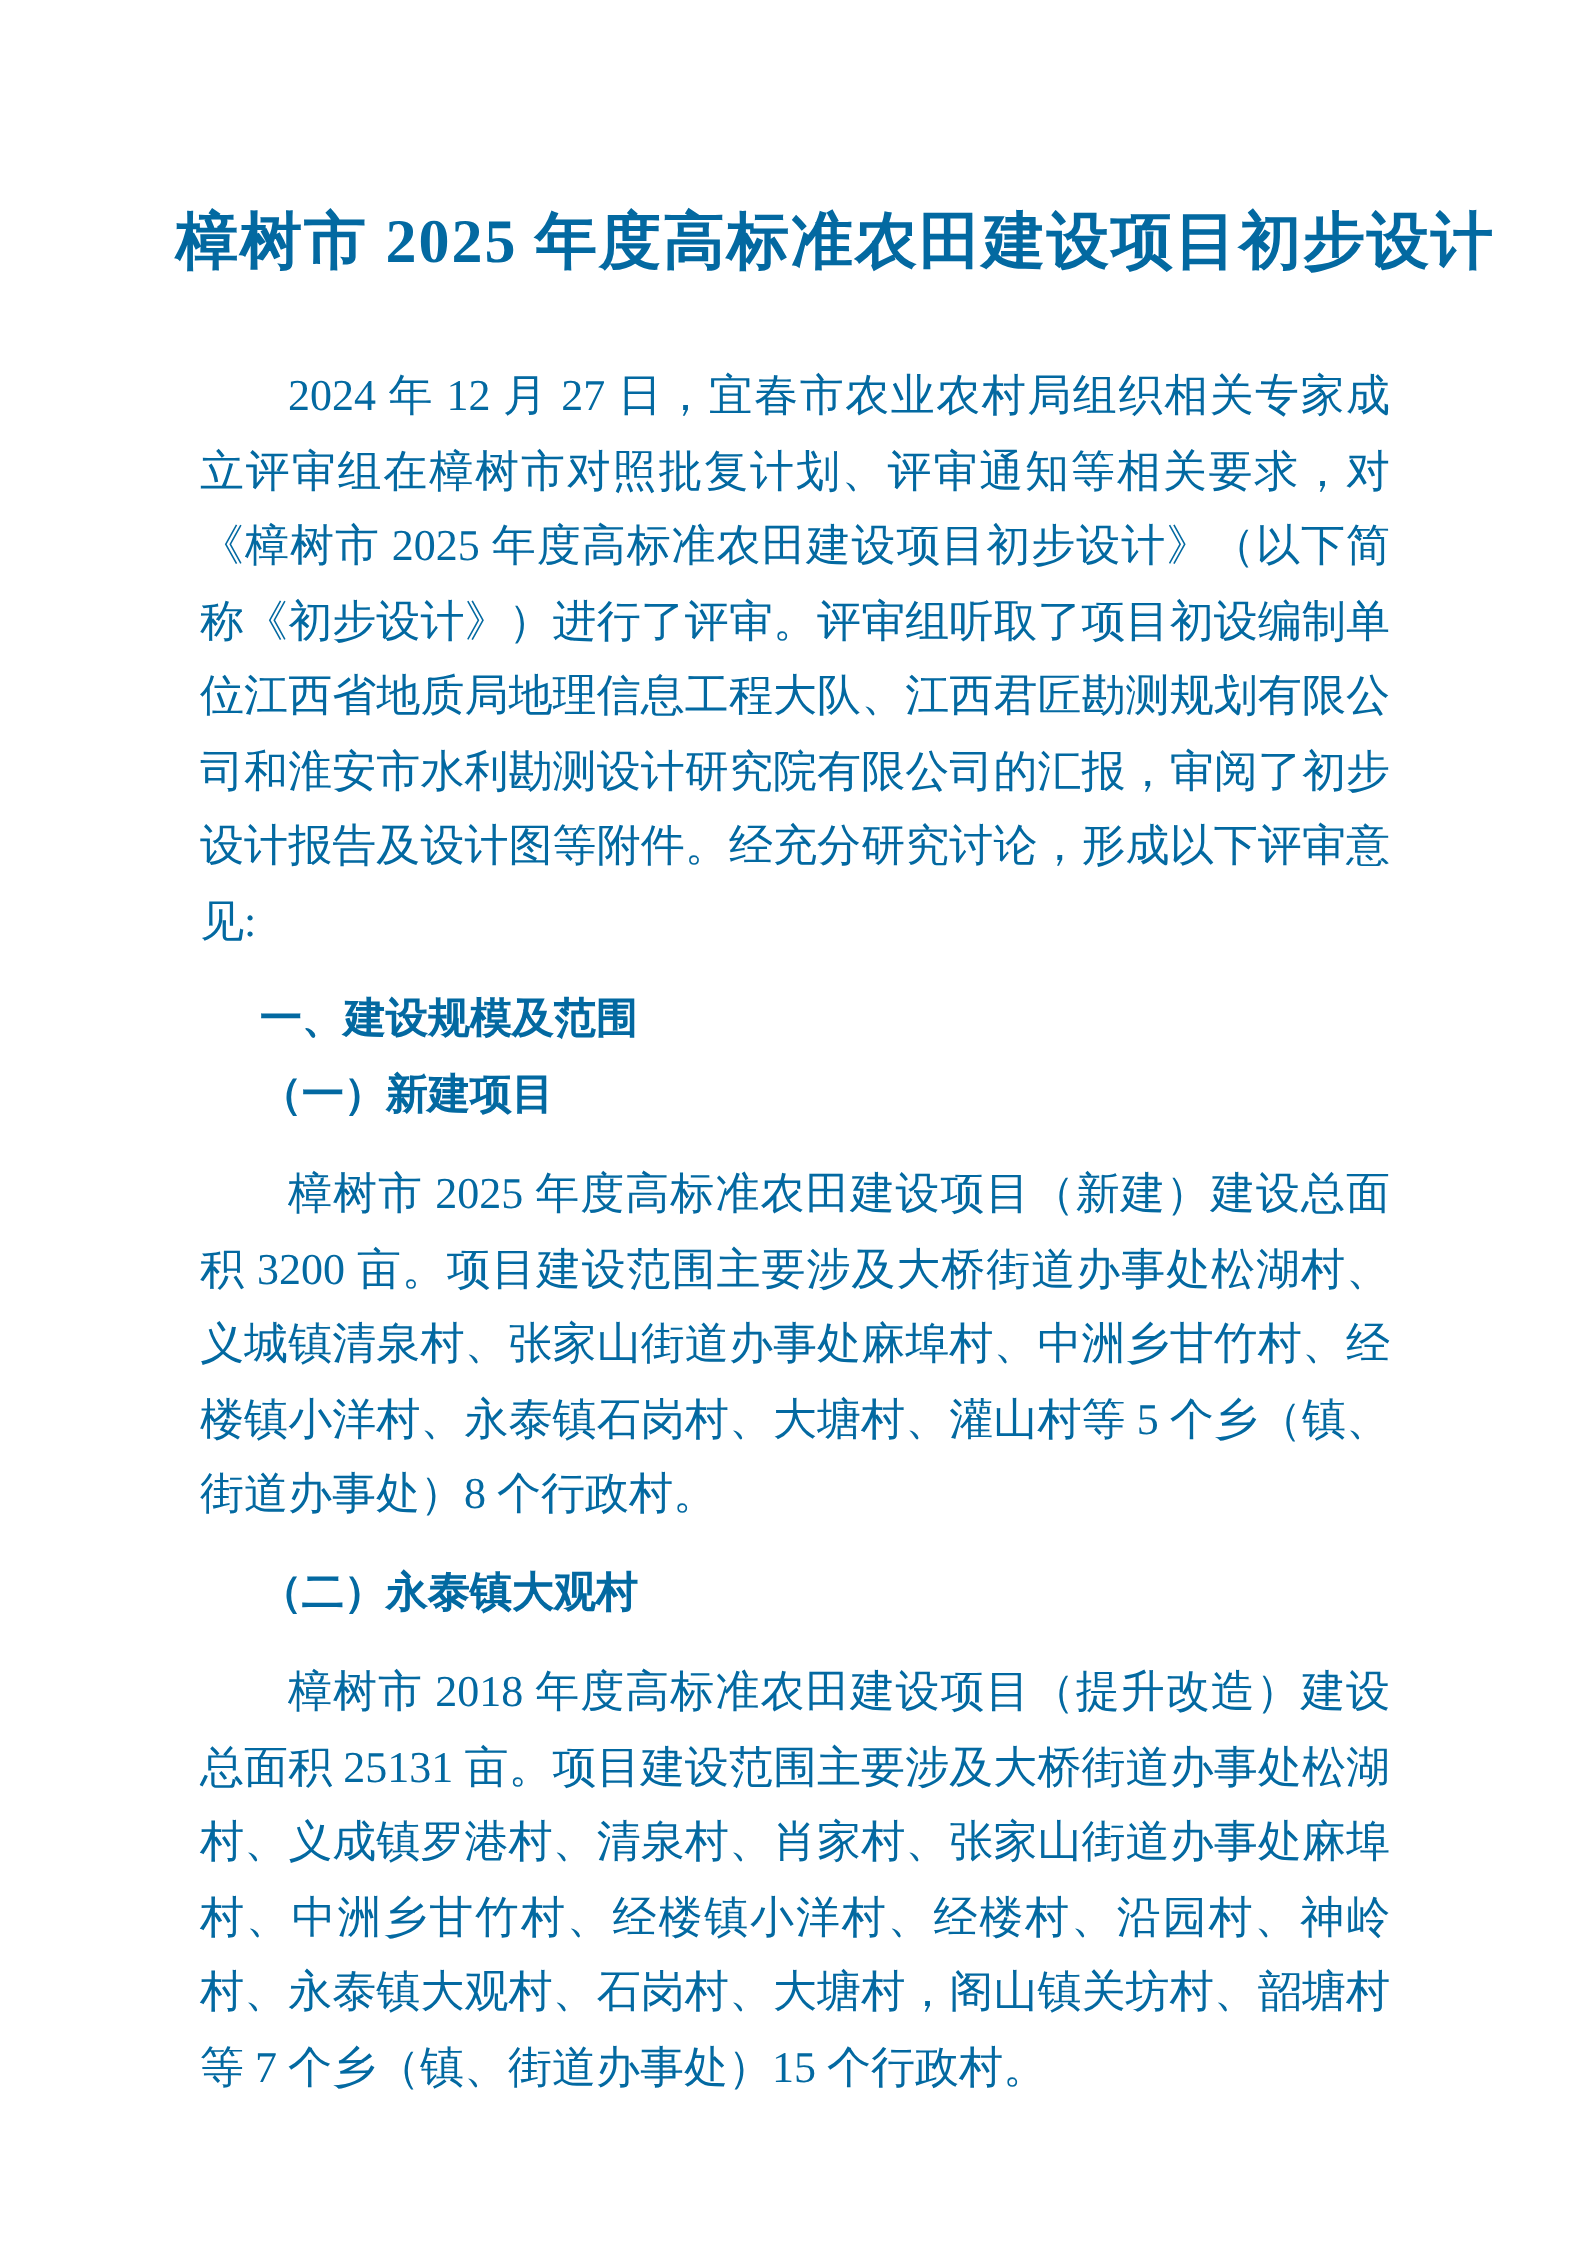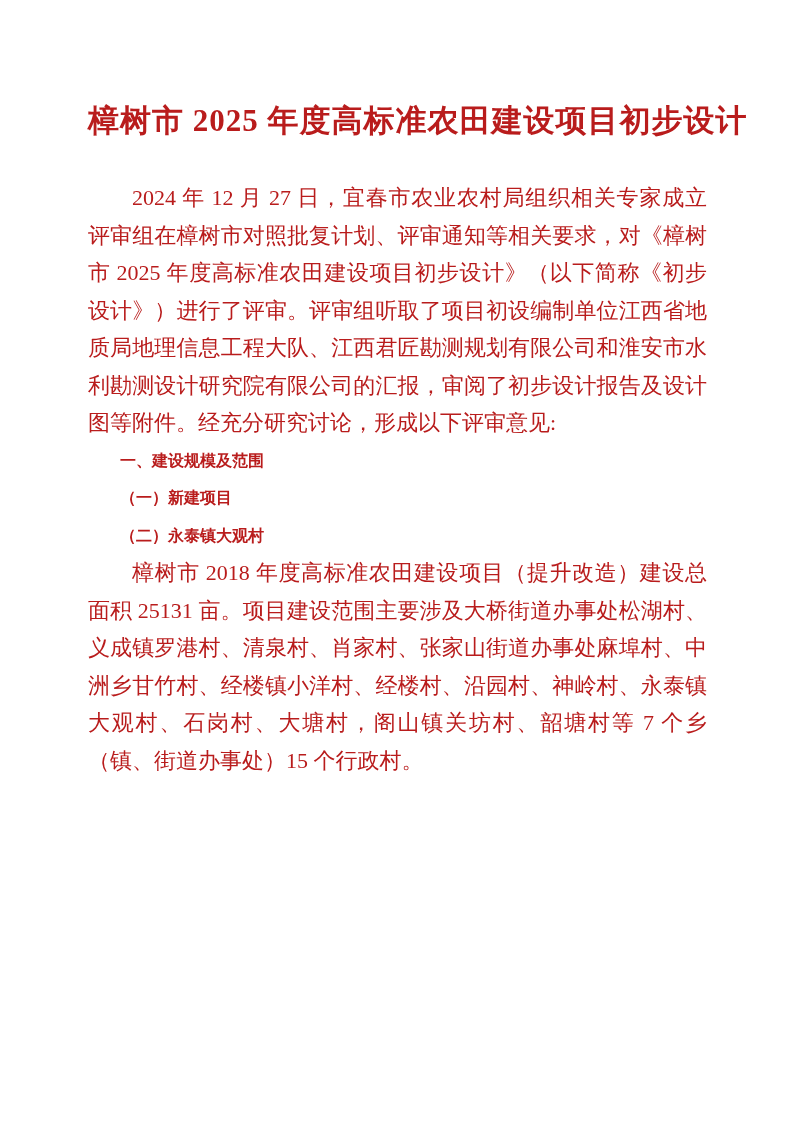--- a/index.html
+++ b/index.html
@@ -8,21 +8,21 @@
     background: #ffffff;
   }
   .page {
     position: relative;
     width: 793px;
     height: 1122px;
     background: #ffffff;
     box-sizing: border-box;
     padding: 92px 86px 0 88px;
     overflow: hidden;
-    color: #b91c1c;
+    color: #0369a1;
     font-family: "Liberation Serif", "DejaVu Serif", serif;
   }
   .doc-title {
     margin: 0 0 30px 0;
     font-size: 31px;
     font-weight: bold;
     line-height: 57px;
     text-align: center;
     letter-spacing: 1px;
   }
@@ -30,26 +30,26 @@
     display: block;
     white-space: nowrap;
   }
   .doc-body {
     font-size: 22px;
     line-height: 37.5px;
     text-align: justify;
     text-justify: inter-character;
   }
   .para {
-    margin: 0;
+    margin: 12px;
     text-indent: 2em;
   }
   .heading {
     margin: 0;
-    font-size: 16px;
+    font-size: 21px;
     font-weight: bold;
     line-height: 37.5px;
     text-indent: 2em;
     text-align: left;
   }
 </style>
 </head>
 <body>
 
 <div class="page">
@@ -57,18 +57,19 @@
     <span class="title-line">樟树市 2025 年度高标准农田建设项目初步设计</span>
   </h1>
 
   <div class="doc-body">
     <p class="para">2024 年 12 月 27 日，宜春市农业农村局组织相关专家成立评审组在樟树市对照批复计划、评审通知等相关要求，对《樟树市 2025 年度高标准农田建设项目初步设计》（以下简称《初步设计》）进行了评审。评审组听取了项目初设编制单位江西省地质局地理信息工程大队、江西君匠勘测规划有限公司和淮安市水利勘测设计研究院有限公司的汇报，审阅了初步设计报告及设计图等附件。经充分研究讨论，形成以下评审意见:</p>
 
     <h2 class="heading">一、建设规模及范围</h2>
 
     <h3 class="heading">（一）新建项目</h3>
 
+    <p class="para">樟树市 2025 年度高标准农田建设项目（新建）建设总面积 3200 亩。项目建设范围主要涉及大桥街道办事处松湖村、义城镇清泉村、张家山街道办事处麻埠村、中洲乡甘竹村、经楼镇小洋村、永泰镇石岗村、大塘村、灌山村等 5 个乡（镇、街道办事处）8 个行政村。</p>
 
     <h3 class="heading">（二）永泰镇大观村</h3>
 
     <p class="para">樟树市 2018 年度高标准农田建设项目（提升改造）建设总面积 25131 亩。项目建设范围主要涉及大桥街道办事处松湖村、义成镇罗港村、清泉村、肖家村、张家山街道办事处麻埠村、中洲乡甘竹村、经楼镇小洋村、经楼村、沿园村、神岭村、永泰镇大观村、石岗村、大塘村，阁山镇关坊村、韶塘村等 7 个乡（镇、街道办事处）15 个行政村。</p>
   </div>
 </div>
 
 </body></html>

